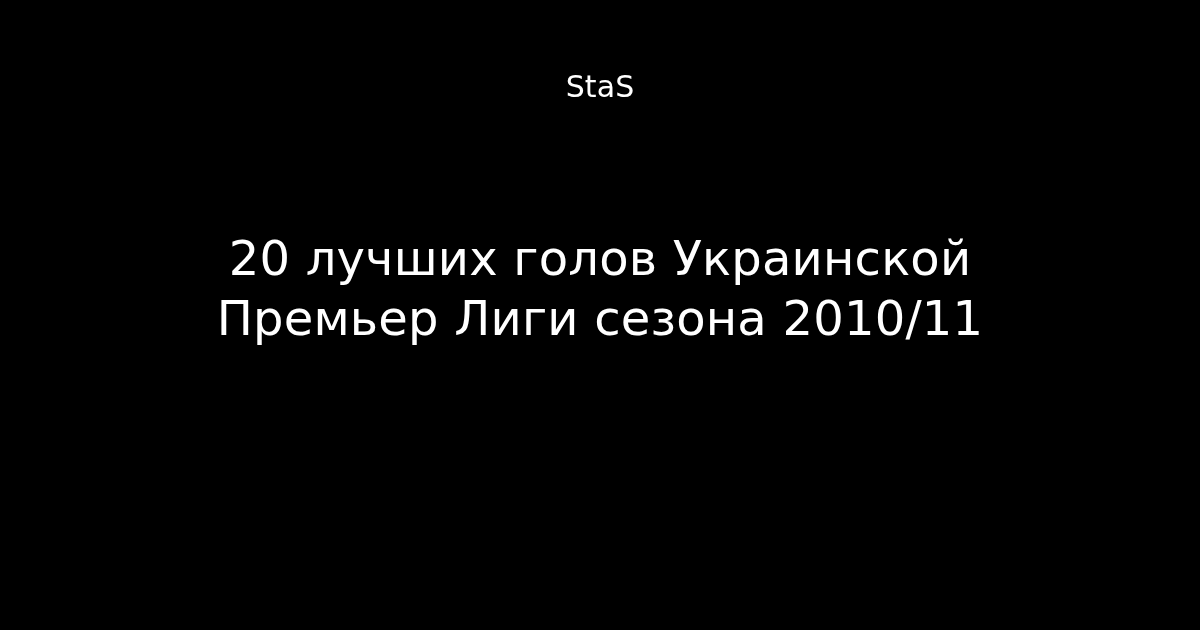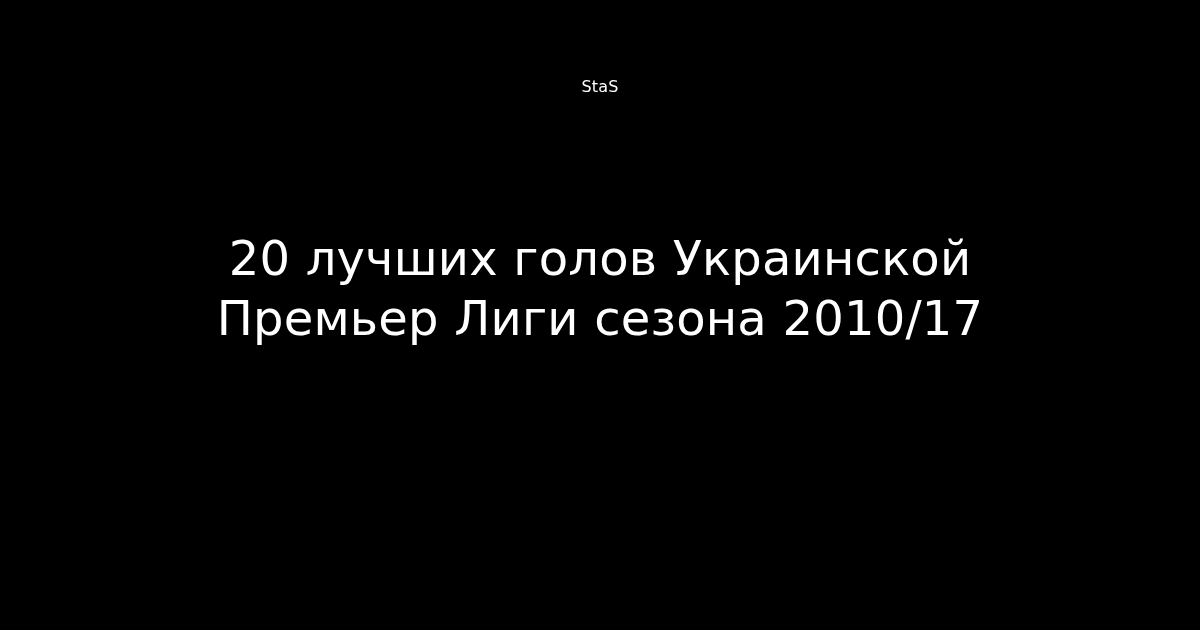--- a/index.html
+++ b/index.html
@@ -31,21 +31,21 @@
     left: 0;
     width: 1200px;
     text-align: center;
     line-height: 30px;
   }
 
   .byline {
     display: inline-block;
     color: #ffffff;
     font-family: "DejaVu Sans", "Liberation Sans", sans-serif;
-    font-size: 16px;
+    font-size: 30px;
     font-weight: 400;
     letter-spacing: 0.1px;
     white-space: pre;
   }
 
   
   .title-block {
     position: absolute;
     top: 228px;
     left: 50%;
@@ -71,16 +71,16 @@
 </head>
 <body>
 
 <div id="card" style="background: rgb(0, 0, 0);">
 
   <div class="byline-row">
     <span class="byline" style="color: rgb(255, 255, 255);">StaS</span>
   </div>
 
   <div class="title-block">
-    <h1 class="title" style="color: rgb(255, 255, 255);">20 лучших голов Украинской Премьер Лиги сезона 2010/17</h1>
+    <h1 class="title" style="color: rgb(255, 255, 255);">20 лучших голов Украинской Премьер Лиги сезона 2010/11</h1>
   </div>
 
 </div>
 
 </body></html>

